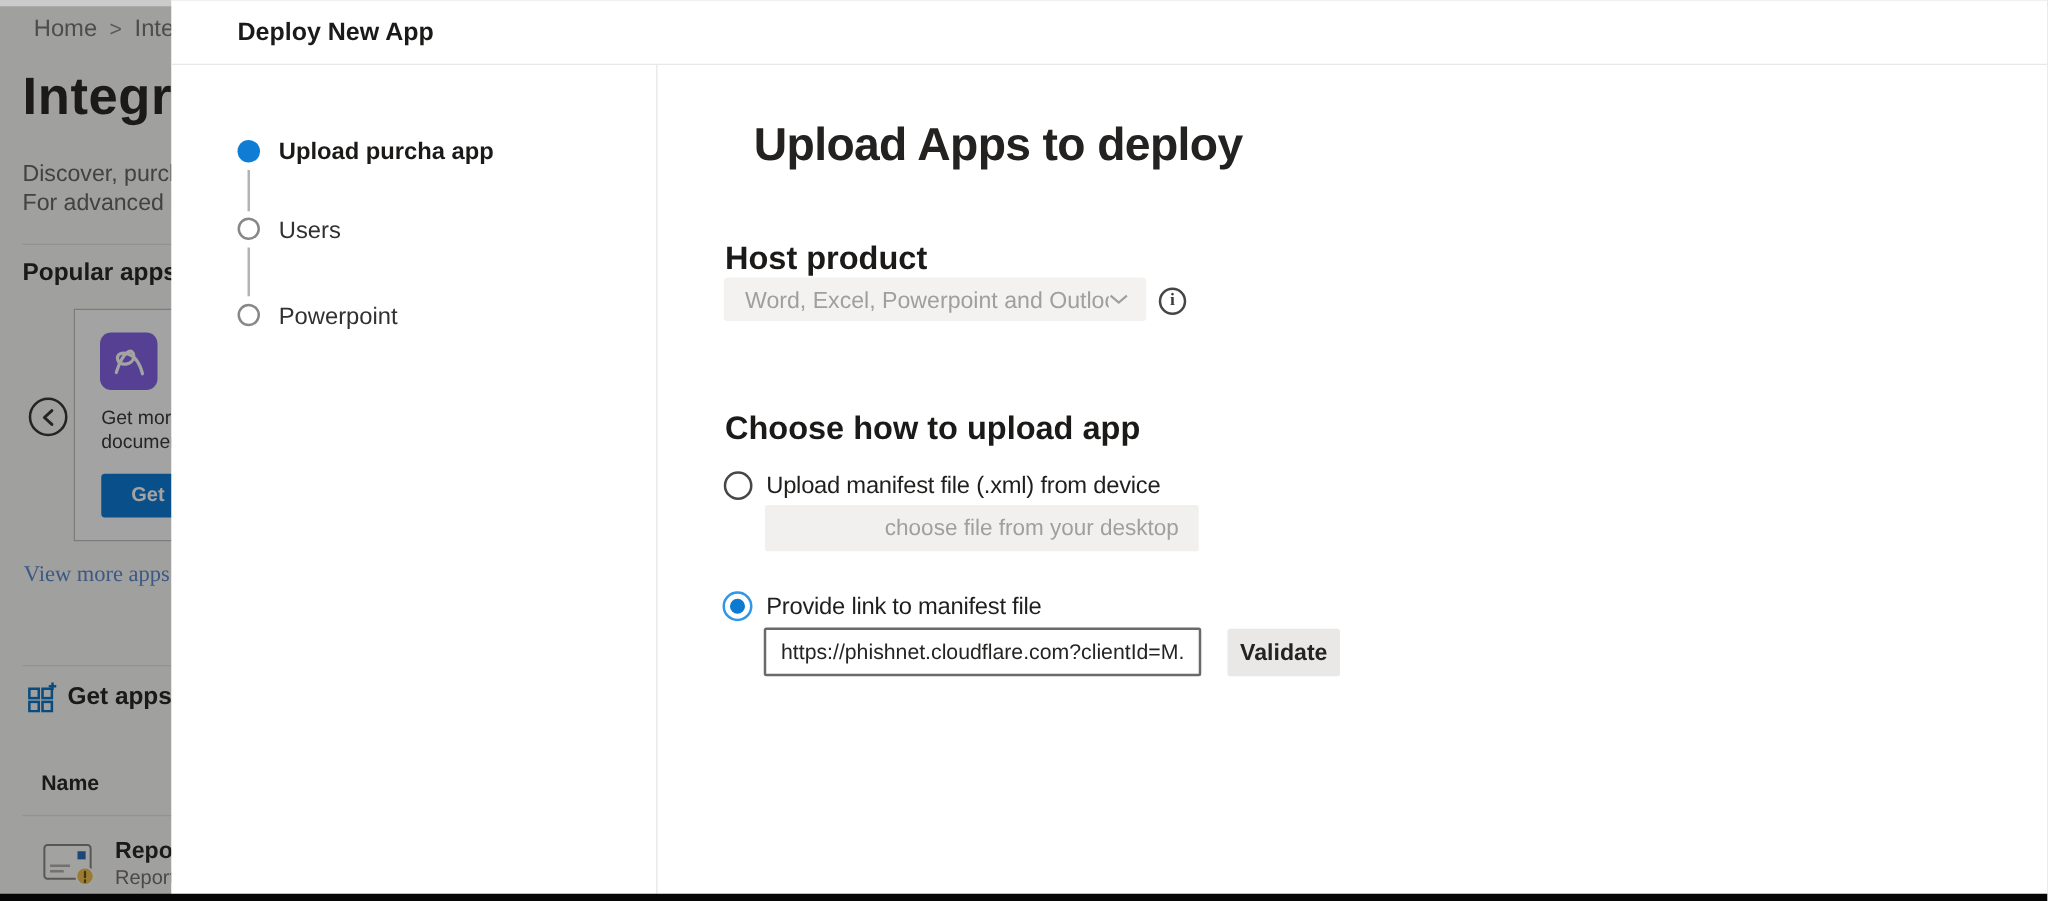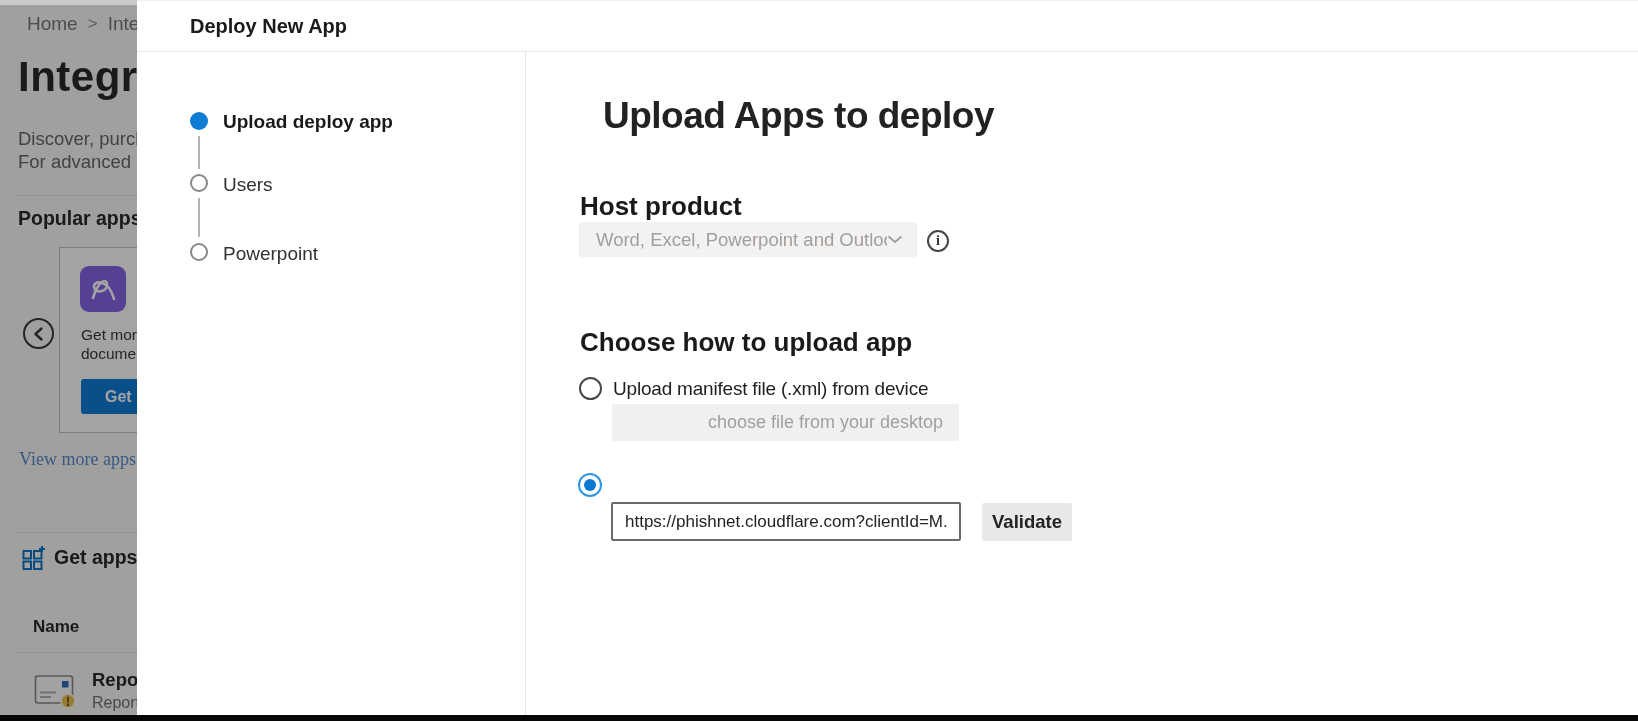--- a/index.html
+++ b/index.html
@@ -167,21 +167,21 @@
 <div class="top-strip"></div>
 
 <div class="panel">
 
   <div class="abs panel-title">Deploy New App</div>
   <div class="abs panel-hdr-divider"></div>
   <div class="abs panel-vline"></div>
 
   <div>
     <div class="abs step-dot dot-active"></div>
-    <div class="abs step-label sl-1">Upload deploy app</div>
+    <div class="abs step-label sl-1">Upload purcha app</div>
     <div class="abs step-line line-a"></div>
     <div class="abs step-dot dot-open dot-users"></div>
     <div class="abs step-label sl-2">Users</div>
     <div class="abs step-line line-b"></div>
     <div class="abs step-dot dot-open dot-deploy"></div>
     <div class="abs step-label sl-3">Powerpoint</div>
   </div>
 
   <div class="abs main-heading">Upload Apps to deploy</div>
 
@@ -196,18 +196,19 @@
 
   <div class="abs field-label choose-label">Choose how to upload app</div>
 
   <div class="abs radio radio-off"></div>
   <div class="abs radio-label rl-1">Upload manifest file (.xml) from device</div>
   <input class="abs file-input" readonly="" placeholder="choose file from your desktop" style="">
 
   <div class="abs radio radio-on">
     <div class="dot"></div>
   </div>
+  <div class="abs radio-label rl-2">Provide link to manifest file</div>
   <input class="abs url-input" readonly="" value="https://phishnet.cloudflare.com?clientId=M..." style="">
   <button class="abs validate-btn">Validate</button>
 
 </div>
 
 <div class="black-bar"></div>
 
 </body></html>

